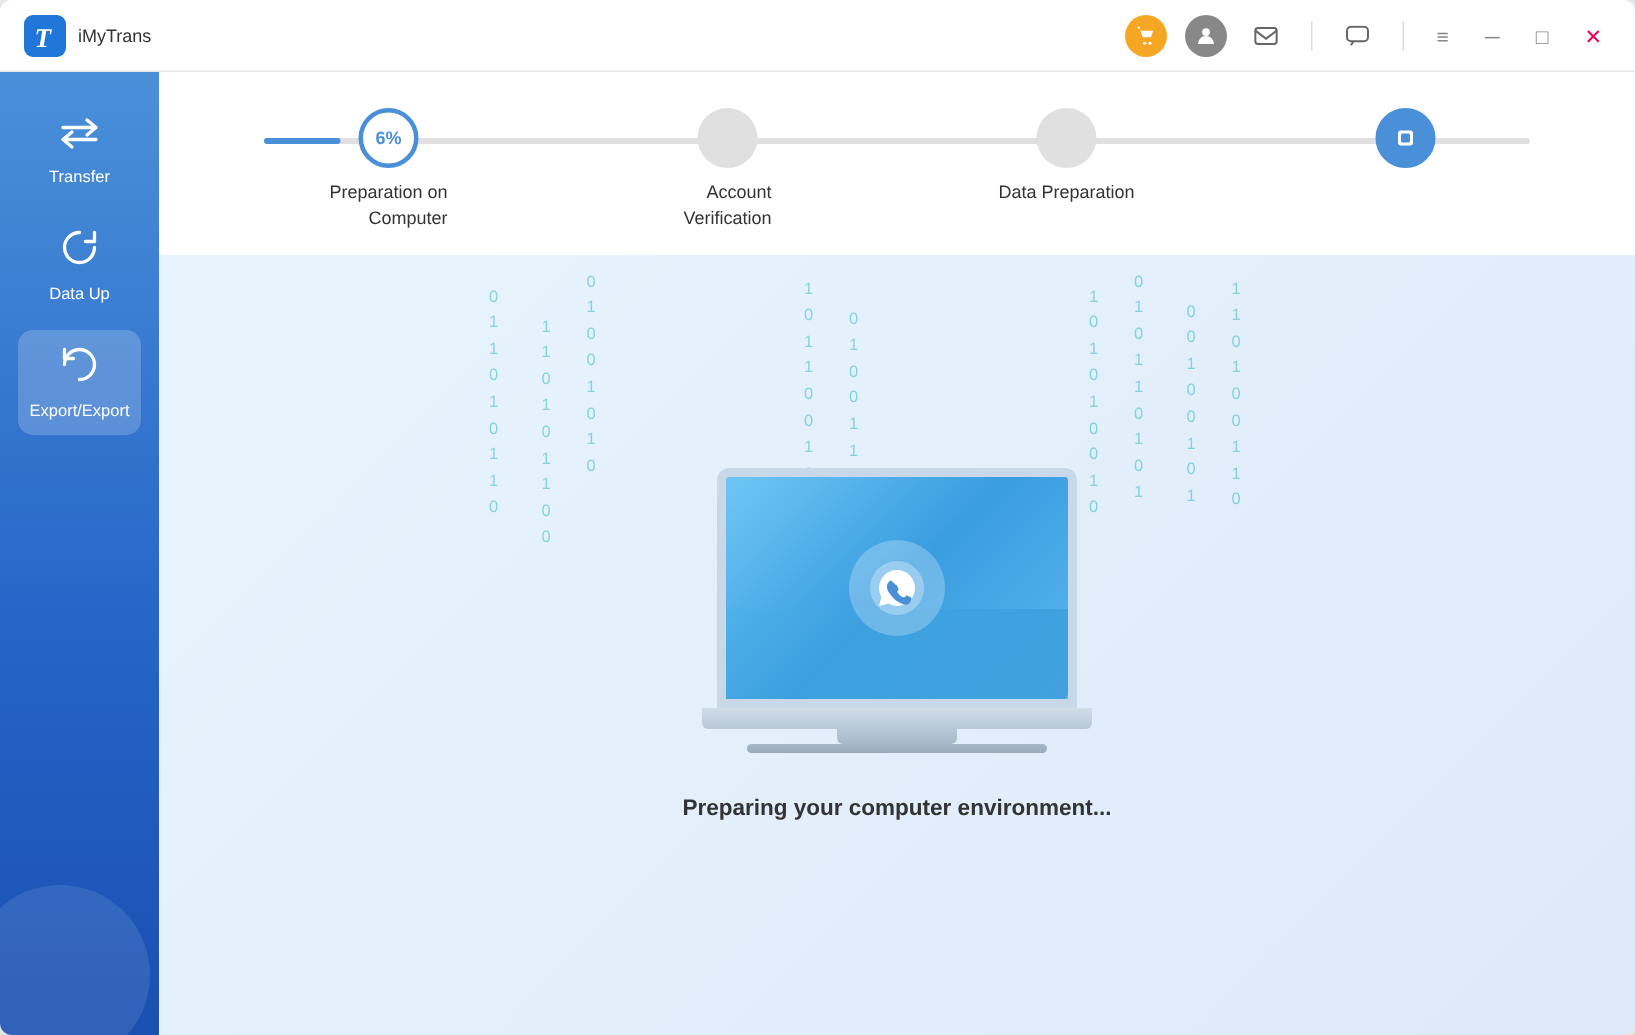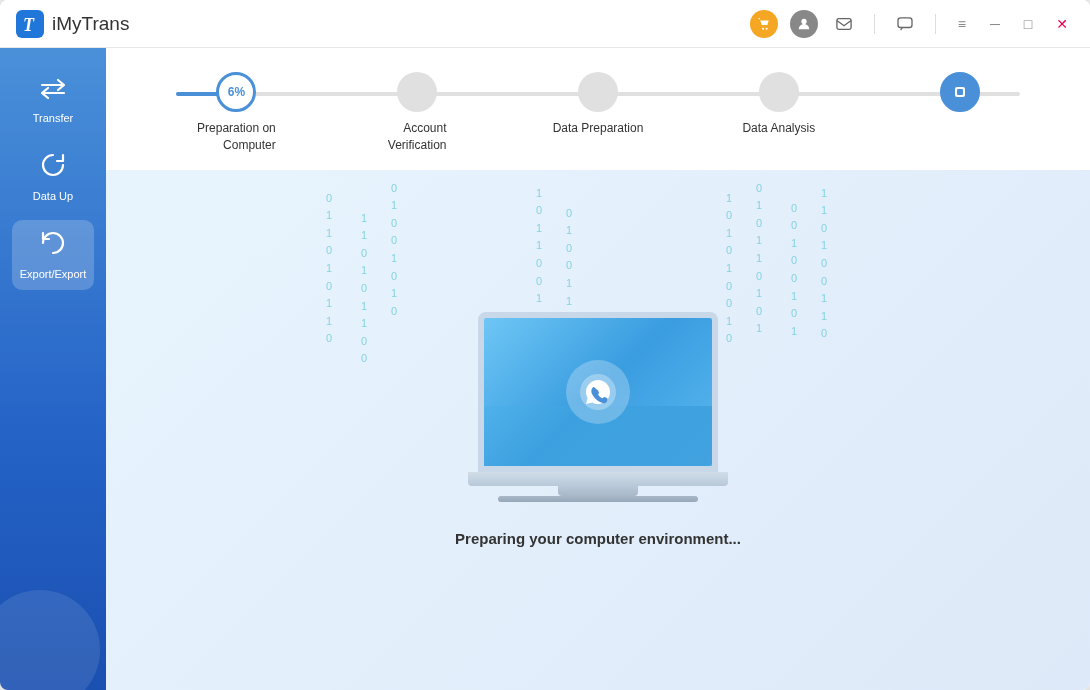--- a/index.html
+++ b/index.html
@@ -29,21 +29,21 @@
     .title-bar-logo {
       display: flex;
       align-items: center;
       gap: 8px;
     }
     .logo-icon {
       width: 28px;
       height: 28px;
     }
     .title-bar-title {
-      font-size: 19px;
+      font-size: 12px;
       font-weight: 500;
       color: #333;
     }
     .title-bar-actions {
       margin-left: auto;
       display: flex;
       align-items: center;
       gap: 12px;
     }
     .tb-icon-btn {
@@ -385,24 +385,20 @@
             <div class="step-circle inactive"></div>
             <div class="step-label">Account
 Verification</div>
           </div>
 
           <div class="step-item">
             <div class="step-circle inactive"></div>
             <div class="step-label">Data Preparation</div>
           </div>
 
-          <div class="step-item">
-            <div class="step-circle inactive"></div>
-            <div class="step-label">Data Analysis</div>
-          </div>
 
           <div class="step-item">
             <div class="step-circle done-blue">
               <svg width="14" height="14" viewBox="0 0 14 14" fill="none">
                 <rect x="2" y="2" width="10" height="10" rx="2" fill="white"></rect>
                 <rect x="4" y="4" width="6" height="6" rx="1" fill="#4a90d9"></rect>
               </svg>
             </div>
           </div>
         </div>

